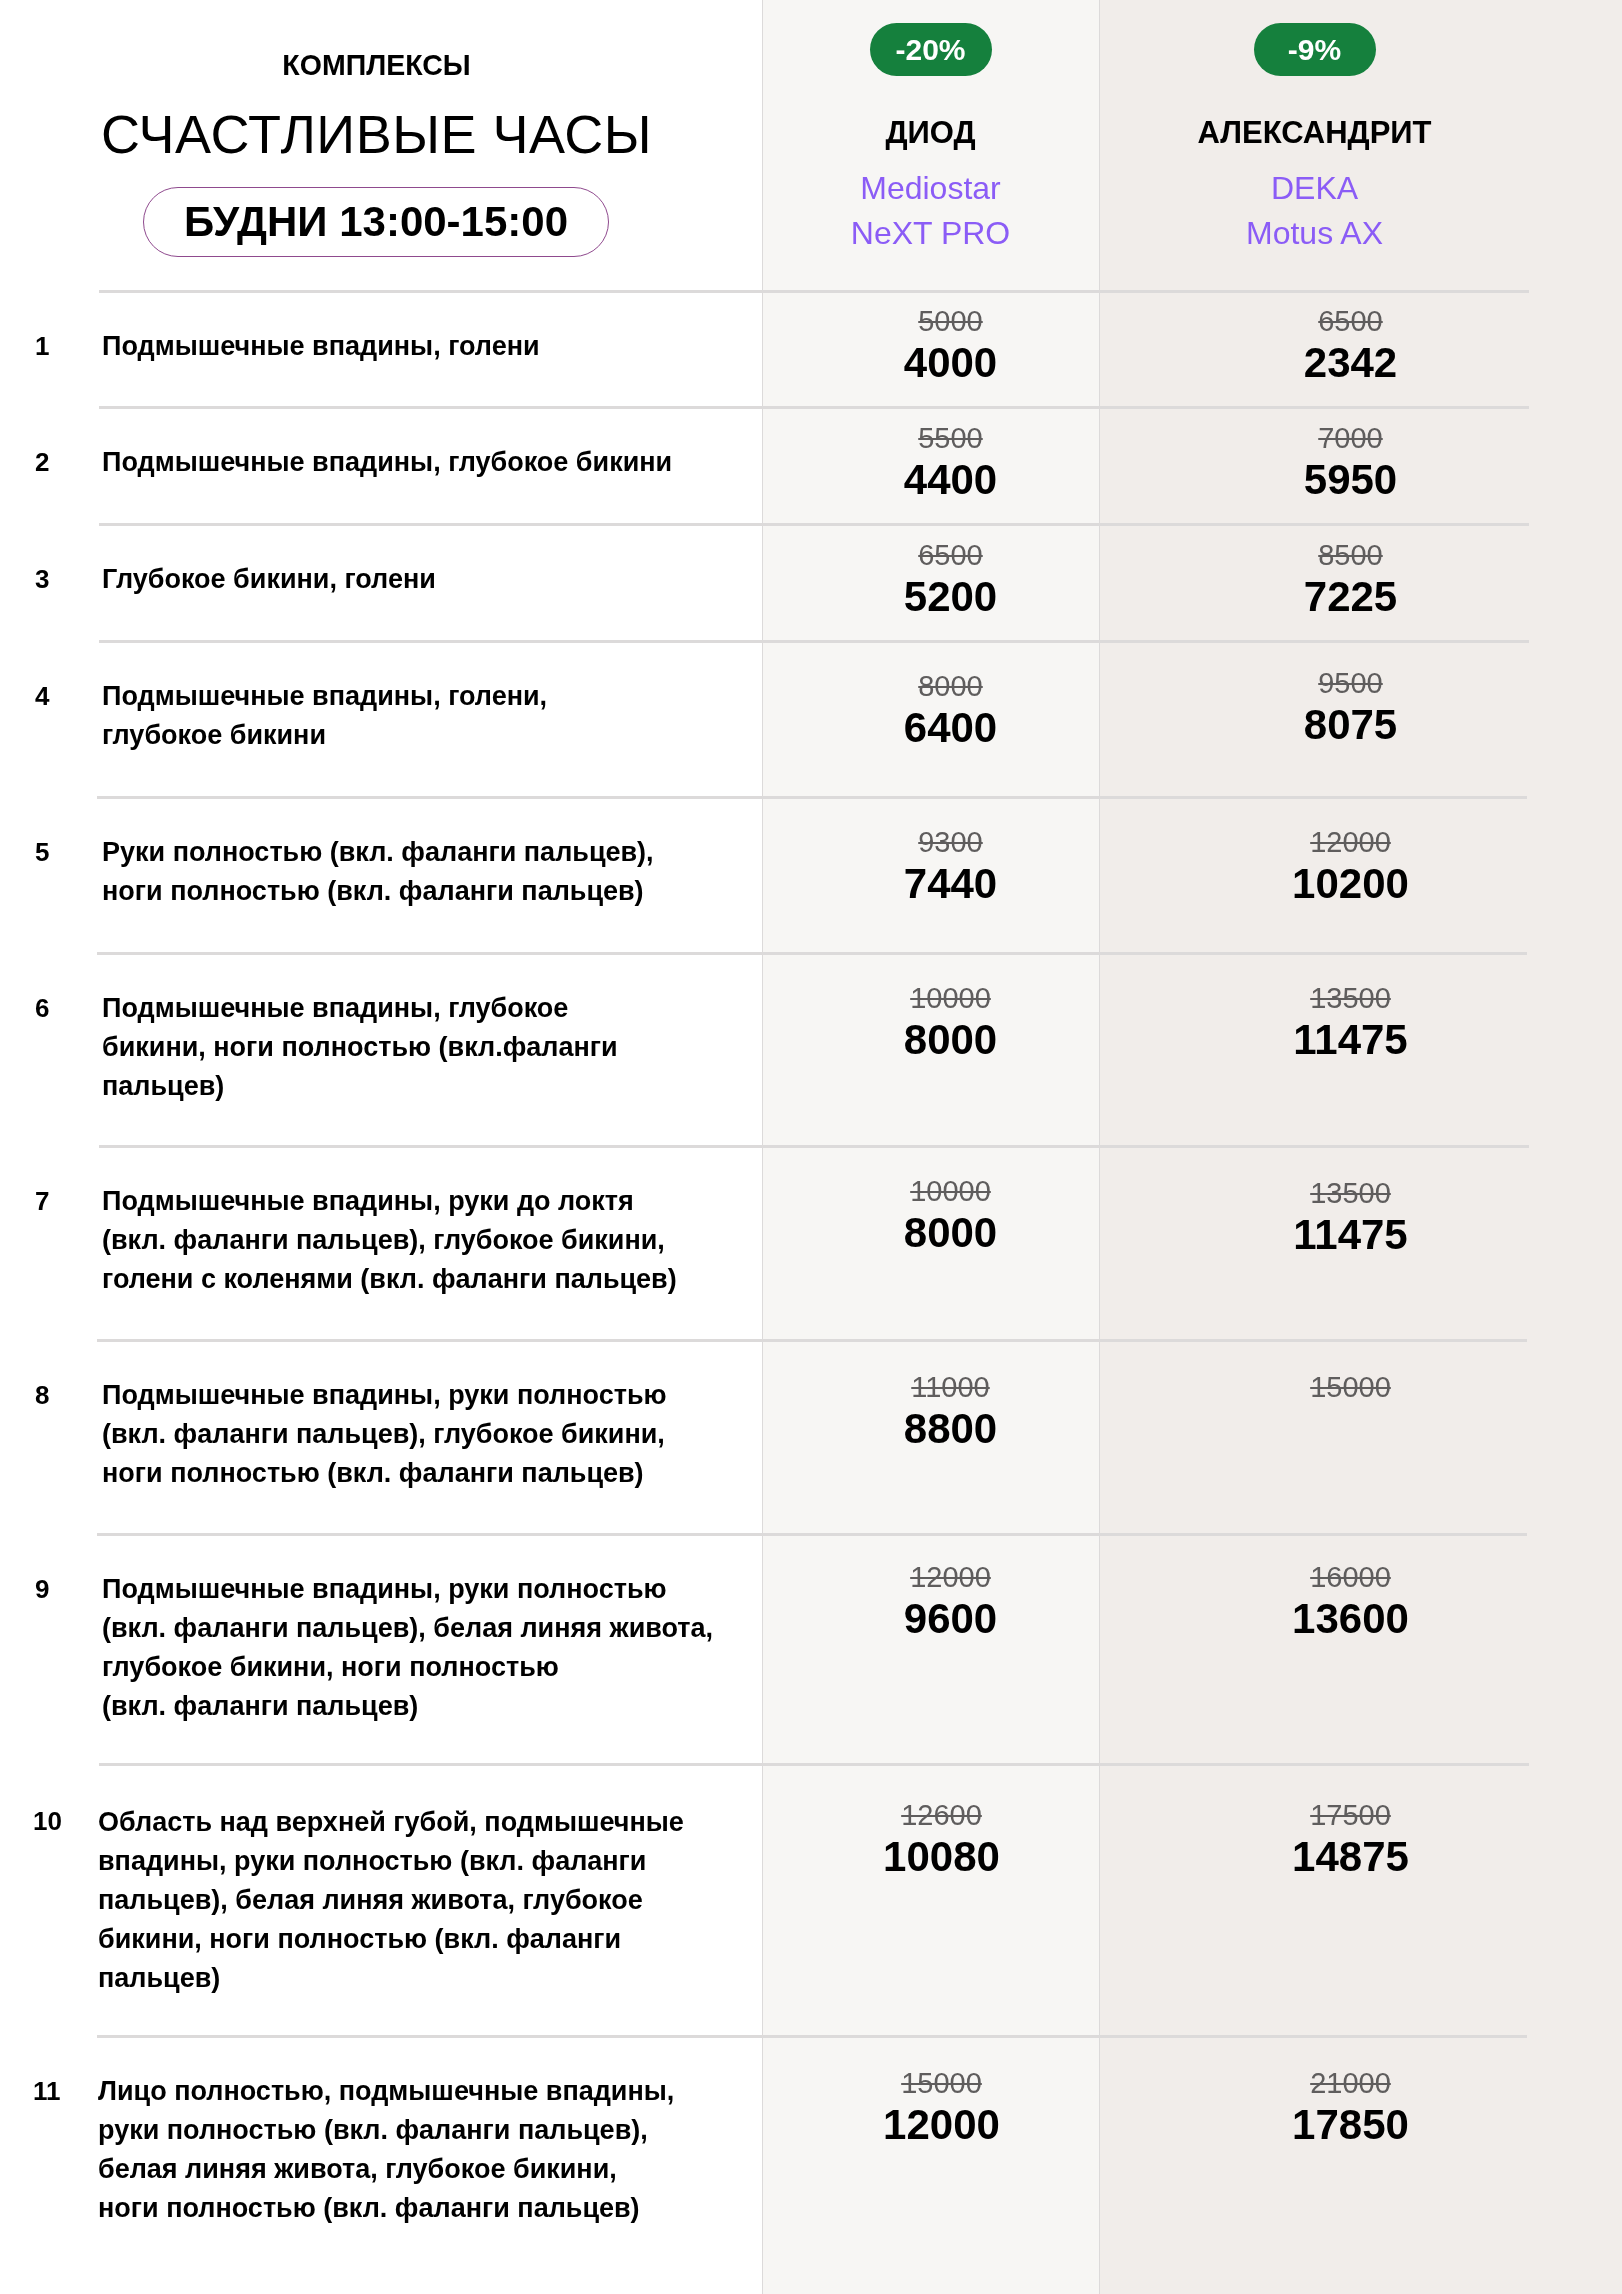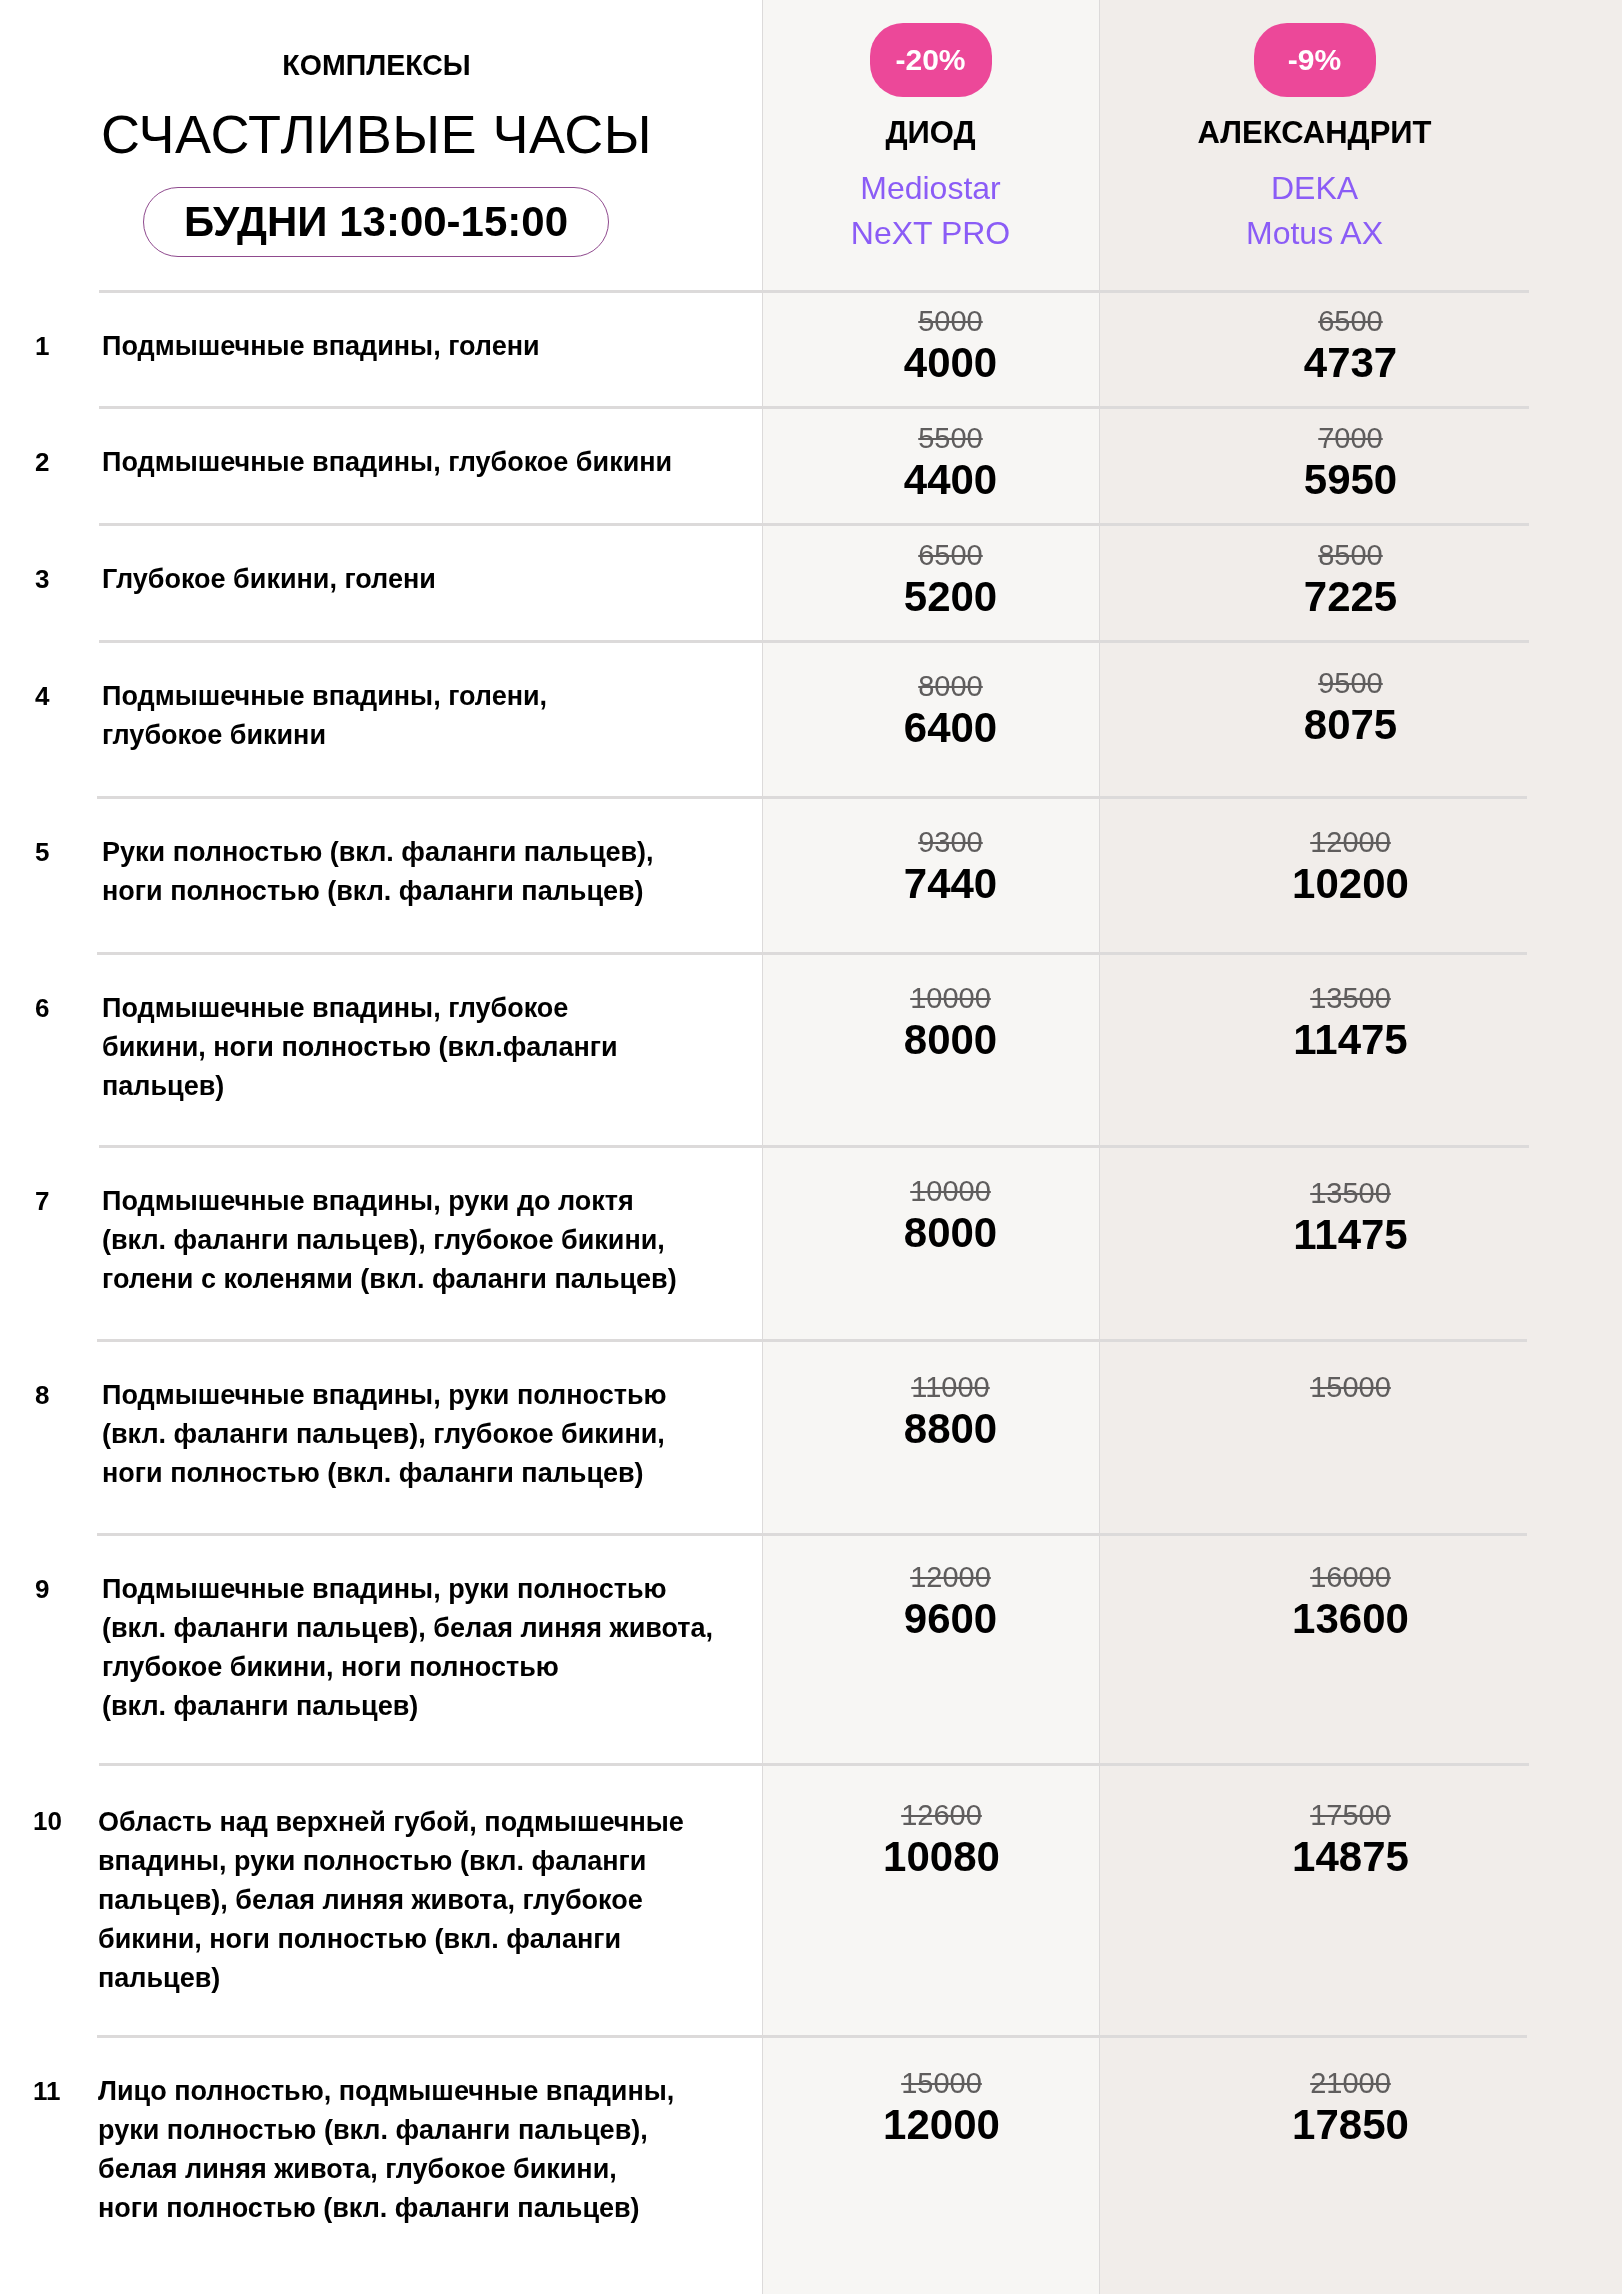--- a/index.html
+++ b/index.html
@@ -10,21 +10,21 @@
   .col-alex { left: 1099px; width: 523px; background: #f1edea; border-left: 1.9px solid #dcdada; }
 
   .header-left { position: absolute; left: 0; top: 0; width: 762px; height: 290px; }
   .kicker { position: absolute; top: 48px; left: 0; width: 753px; text-align: center; font-weight: 700; font-size: 30px; transform: scaleX(0.95); }
   .title { position: absolute; top: 103px; left: 0; width: 753px; text-align: center; font-weight: 400; font-size: 54px; letter-spacing: 0.5px; }
   .pill { position: absolute; left: 143px; top: 187px; width: 466px; height: 70px; border: 1.9px solid #8f4a8e; border-radius: 36px; display: flex; align-items: center; justify-content: center; font-weight: 700; font-size: 42px; }
 
   .col-head { position: absolute; top: 0; height: 290px; text-align: center; }
   .col-head.diod { left: 762px; width: 337px; }
   .col-head.alex { left: 1099px; width: 431px; }
-  .badge { position: absolute; top: 23px; left: 50%; transform: translateX(-50%); width: 122px; height: 74px; border-radius: 33px; background: #ec4899; color: #fff; font-weight: 700; font-size: 30px; display: flex; align-items: center; justify-content: center; }
+  .badge { position: absolute; top: 23px; left: 50%; transform: translateX(-50%); width: 122px; height: 53px; border-radius: 33px; background: #15803d; color: #fff; font-weight: 700; font-size: 30px; display: flex; align-items: center; justify-content: center; }
   .col-title { position: absolute; top: 115px; left: 0; width: 100%; font-weight: 700; font-size: 31px; }
   .col-model { position: absolute; top: 166px; left: 0; width: 100%; font-size: 32px; color: #8b5cf6; line-height: 45px; }
 
   .rows { position: absolute; left: 0; top: 290px; width: 1622px; }
   .row { position: absolute; left: 0; width: 1622px; }
   .row-line { position: absolute; left: 99px; width: 1430px; height: 2.9px; background: #dcdada; top: 0; }
   .row-num { position: absolute; left: 35px; width: 48px; font-weight: 700; font-size: 26px; }
   .row-num.two { left: 33px; }
   .row-desc { position: absolute; left: 102px; width: 657px; font-weight: 700; font-size: 27px; line-height: 39px; white-space: pre-line; }
   .row-desc.wide { left: 98px; }
@@ -69,21 +69,21 @@
   <div class="row" style="top:0px;height:116px">
     <div class="row-line"></div>
     <div class="row-num" style="top:41px">1</div>
     <div class="row-desc" style="top:37px">Подмышечные впадины, голени</div>
     <div class="price diod" style="top:13.5px">
       <span class="old">5000</span>
       <span class="new">4000</span>
     </div>
     <div class="price alex" style="top:13.5px">
       <span class="old">6500</span>
-      <span class="new">4737</span>
+      <span class="new">2342</span>
     </div>
   </div>
 
   <div class="row" style="top:116px;height:117px">
     <div class="row-line"></div>
     <div class="row-num" style="top:41px">2</div>
     <div class="row-desc" style="top:37px">Подмышечные впадины, глубокое бикини</div>
     <div class="price diod" style="top:15.4px">
       <span class="old">5500</span>
       <span class="new">4400</span>

